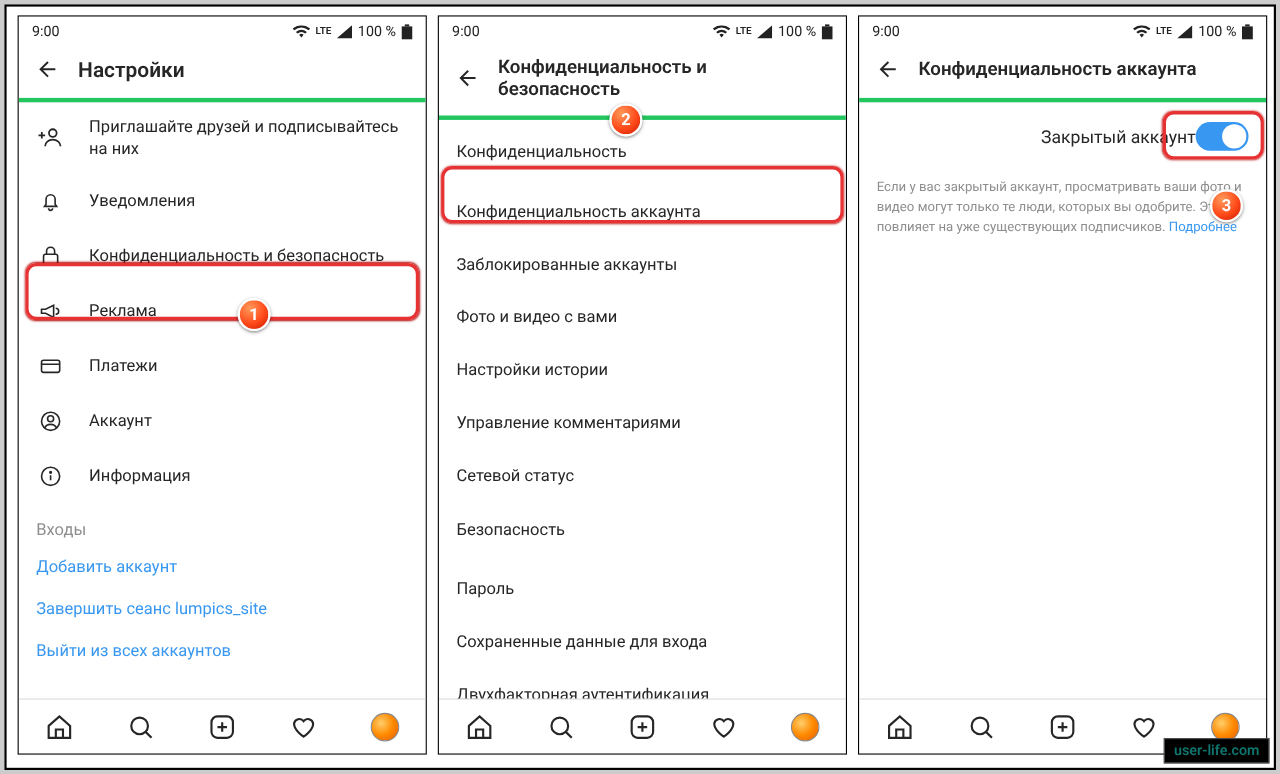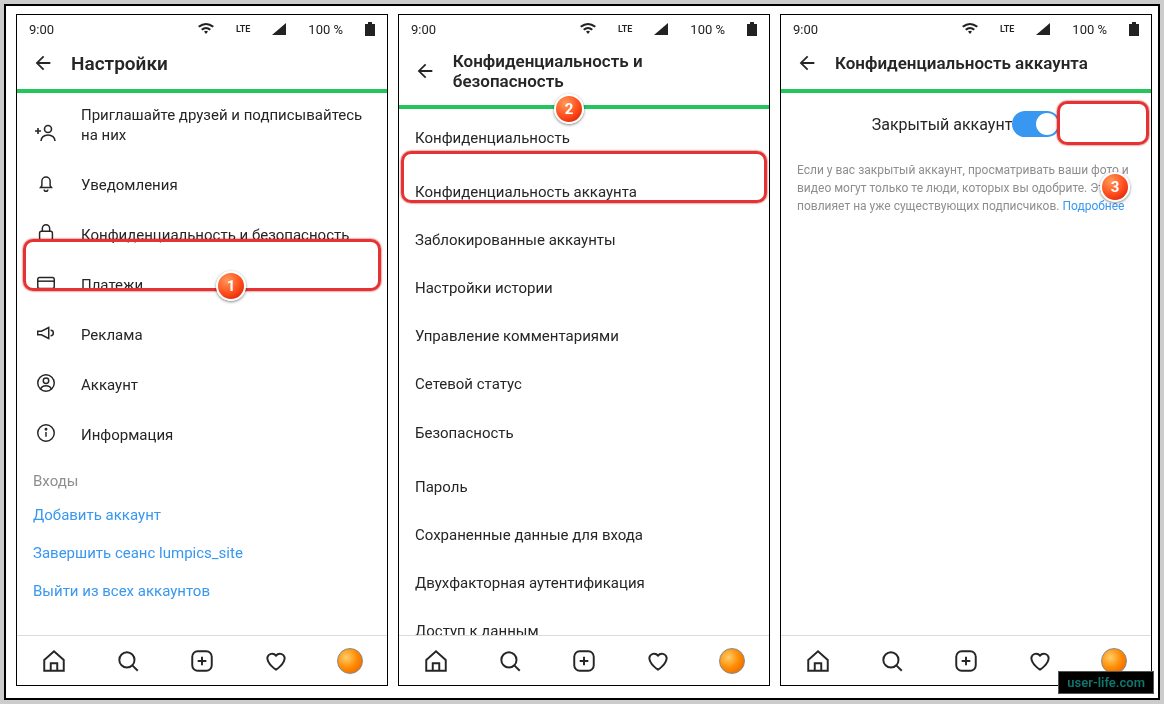--- a/index.html
+++ b/index.html
@@ -1,41 +1,41 @@
 <!DOCTYPE html>
 <html><head>
 <meta charset="utf-8">
 <style>
 *{box-sizing:border-box;margin:0;padding:0;font-family:-apple-system,BlinkMacSystemFont,"Segoe UI",Roboto,Helvetica,Arial,sans-serif}
 body{background:#ccc;width:1164px;height:704px;position:relative;overflow:hidden}
 .stage{position:absolute;left:4px;top:4px;width:1156px;height:696px;background:#fff;border:2px solid #000}
 .phone{position:absolute;top:8px;width:372px;height:672px;background:#fff;border:1px solid #000;display:flex;flex-direction:column;overflow:hidden}
 .p1{left:10px}.p2{left:392px}.p3{left:774px}
 .statusbar{height:28px;display:flex;align-items:center;justify-content:space-between;padding:0 12px;font-size:13px;color:#222}
-.sb-right{display:flex;align-items:center;gap:22px}
+.sb-right{display:flex;align-items:center;gap:5px}
 .sb-right .ic{display:inline-block}
 .appbar{display:flex;align-items:center;padding:8px 14px 14px 14px;border-bottom:4px solid #22c55e}
 .appbar .back{width:24px;height:24px;display:flex;align-items:center;justify-content:center;cursor:pointer;margin-right:16px}
 .appbar .title{font-size:19px;font-weight:600;color:#262626}
 .content{flex:1;overflow:hidden;position:relative}
-.row{display:flex;align-items:flex-end;padding:12px 16px;min-height:48px;cursor:pointer}
+.row{display:flex;align-items:center;padding:12px 16px;min-height:48px;cursor:pointer}
 .row .ric{width:26px;height:26px;margin-right:22px;display:flex;align-items:center;justify-content:center;flex-shrink:0}
 .row .rlabel{font-size:15px;color:#262626;line-height:1.35}
 .section-h{font-size:15px;color:#8e8e8e;padding:14px 16px 6px 16px}
 .link{color:#3897f0;font-size:15px;padding:10px 16px;cursor:pointer}
 .bottomnav{height:50px;border-top:1px solid #dbdbdb;display:flex;align-items:center;justify-content:space-around}
 .nav-it{width:28px;height:28px;display:flex;align-items:center;justify-content:center;cursor:pointer}
 .avatar{width:26px;height:26px;border-radius:50%;background:radial-gradient(circle at 35% 35%,#ffce6b 0%,#ff8a00 50%,#e55b00 100%);border:1px solid #888}
 .hl-red{position:absolute;border:3px solid #e63232;border-radius:10px;pointer-events:none;box-shadow:0 0 2px #b00000}
 .badge{position:absolute;width:30px;height:30px;border-radius:50%;background:radial-gradient(circle at 35% 28%,#ff9a5a 0%,#ff4a1a 55%,#c91800 100%);border:2px solid #fff;box-shadow:0 1px 3px rgba(0,0,0,.5);display:flex;align-items:center;justify-content:center;color:#fff;font-weight:700;font-size:15px}
 .priv-text{font-size:12px;color:#8e8e8e;line-height:1.5;padding:6px 16px}
 .priv-text a{color:#3897f0;text-decoration:none}
 .toggle{width:48px;height:26px;border-radius:13px;background:#3897f0;position:relative;cursor:pointer}
 .toggle .knob{position:absolute;right:2px;top:2px;width:22px;height:22px;border-radius:50%;background:#fff}
-.priv-row{display:flex;align-items:center;justify-content:center;padding:18px 16px}
+.priv-row{display:flex;align-items:center;justify-content:flex-end;padding:18px 16px}
 .priv-row .lbl{font-size:16px;color:#262626}
 .watermark{position:absolute;right:4px;bottom:4px;background:#000;color:#0f766e;font-size:13px;font-weight:600;padding:3px 8px;border:1px solid #555}
 .rowlist .row2{padding:15px 16px;font-size:15px;color:#262626;cursor:pointer}
 .sect2{font-size:15px;font-weight:400;color:#262626;padding:16px 16px 21px 16px}
 svg{display:block}
 </style>
 </head>
 <body>
 
 <div class="stage">
@@ -97,34 +97,34 @@
             <svg width="22" height="22" viewBox="0 0 24 24" fill="none" stroke="#262626" stroke-width="1.6">
               <rect x="5" y="10" width="14" height="10" rx="2"></rect>
               <path d="M8 10V7a4 4 0 0 1 8 0v3"></path>
             </svg>
           </span>
       <span class="rlabel">Конфиденциальность и безопасность</span>
     </div>
     <div class="row">
       <span class="ric">
             <svg width="22" height="22" viewBox="0 0 24 24" fill="none" stroke="#262626" stroke-width="1.6">
+              <path d="M3 10v4l4 0 8 4V6l-8 4H3z"></path>
+              <path d="M17 9a3 3 0 0 1 0 6"></path>
+            </svg>
+          </span>
+      <span class="rlabel">Реклама</span>
+    </div>
+    <div class="row">
+      <span class="ric">
+            <svg width="22" height="22" viewBox="0 0 24 24" fill="none" stroke="#262626" stroke-width="1.6">
               <rect x="3" y="6" width="18" height="12" rx="2"></rect>
               <path d="M3 10h18"></path>
             </svg>
           </span>
       <span class="rlabel">Платежи</span>
-    </div>
-    <div class="row">
-      <span class="ric">
-            <svg width="22" height="22" viewBox="0 0 24 24" fill="none" stroke="#262626" stroke-width="1.6">
-              <path d="M3 10v4l4 0 8 4V6l-8 4H3z"></path>
-              <path d="M17 9a3 3 0 0 1 0 6"></path>
-            </svg>
-          </span>
-      <span class="rlabel">Реклама</span>
     </div>
     <div class="row">
       <span class="ric">
             <svg width="22" height="22" viewBox="0 0 24 24" fill="none" stroke="#262626" stroke-width="1.6">
               <circle cx="12" cy="12" r="9"></circle>
               <circle cx="12" cy="9.5" r="3"></circle>
               <path d="M6 19c1-3 4-4 6-4s5 1 6 4"></path>
             </svg>
           </span>
       <span class="rlabel">Аккаунт</span>
@@ -205,20 +205,21 @@
           <svg width="22" height="22" viewBox="0 0 24 24">
             <path d="M20 11H7.8l5.6-5.6L12 4l-8 8 8 8 1.4-1.4L7.8 13H20z" fill="#262626"></path>
           </svg>
         </div>
     <div class="title" style="font-size:17px">Конфиденциальность и безопасность</div>
   </div>
   <div class="content rowlist">
     <div class="sect2" style="padding-top:20px">Конфиденциальность</div>
     <div class="row2">Конфиденциальность аккаунта</div>
     <div class="row2">Заблокированные аккаунты</div>
+    <div class="row2">Фото и видео с вами</div>
     <div class="row2">Настройки истории</div>
     <div class="row2">Управление комментариями</div>
     <div class="row2">Сетевой статус</div>
     <div class="sect2">Безопасность</div>
     <div class="row2">Пароль</div>
     <div class="row2">Сохраненные данные для входа</div>
     <div class="row2">Двухфакторная аутентификация</div>
     <div class="row2">Доступ к данным</div>
 
     <div class="hl-red" style="left:2px;top:42px;width:366px;height:52px"></div>

